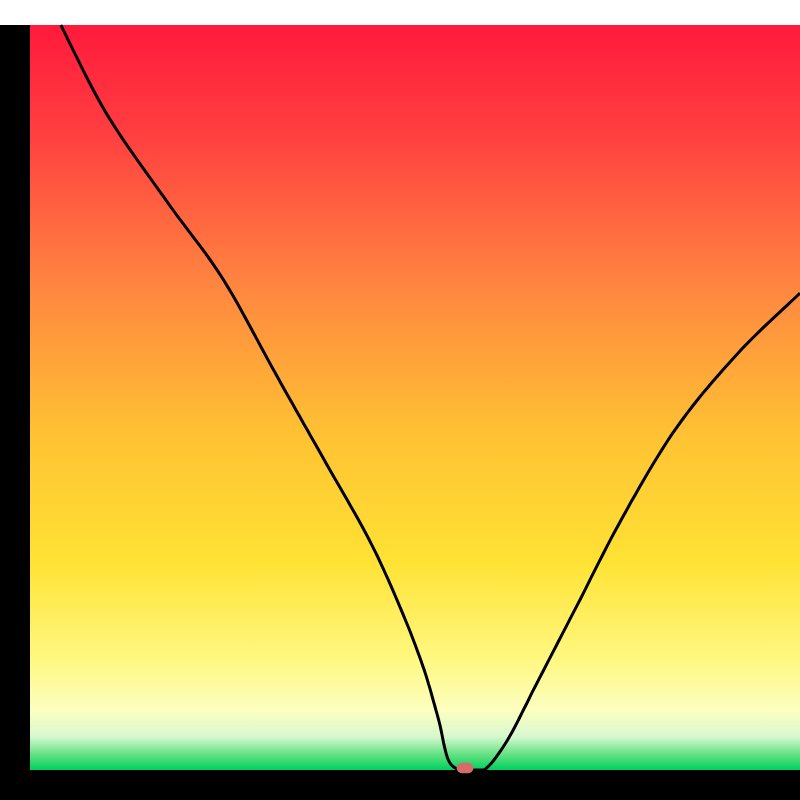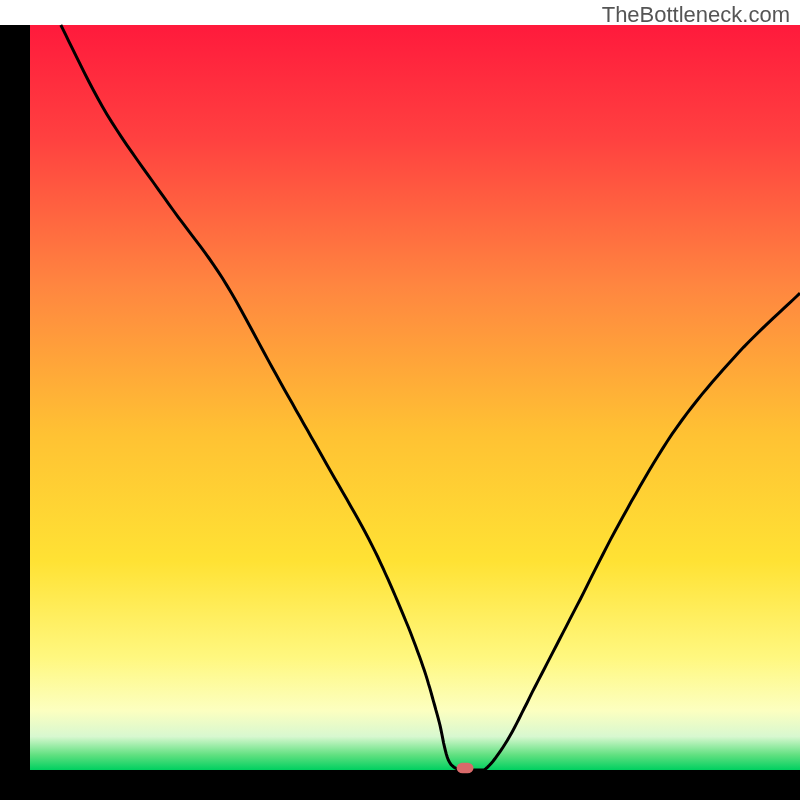--- a/index.html
+++ b/index.html
@@ -26,21 +26,20 @@
     z-index: 10;
   }
   svg {
     display: block;
   }
 </style>
 </head>
 <body>
 
 <div class="chart-container">
-  <div class="watermark">TheBottleneck.com</div>
   <svg id="chart-svg" width="800" height="800">
     <defs>
       <linearGradient id="bg-grad" x1="0" y1="0" x2="0" y2="1">
           <stop offset="0%" stop-color="#ff1a3c"></stop>
           <stop offset="15%" stop-color="#ff4040"></stop>
           <stop offset="35%" stop-color="#ff8640"></stop>
           <stop offset="55.00000000000001%" stop-color="#ffc233"></stop>
           <stop offset="72%" stop-color="#ffe234"></stop>
           <stop offset="85%" stop-color="#fff880"></stop>
           <stop offset="92%" stop-color="#fcffc0"></stop>

